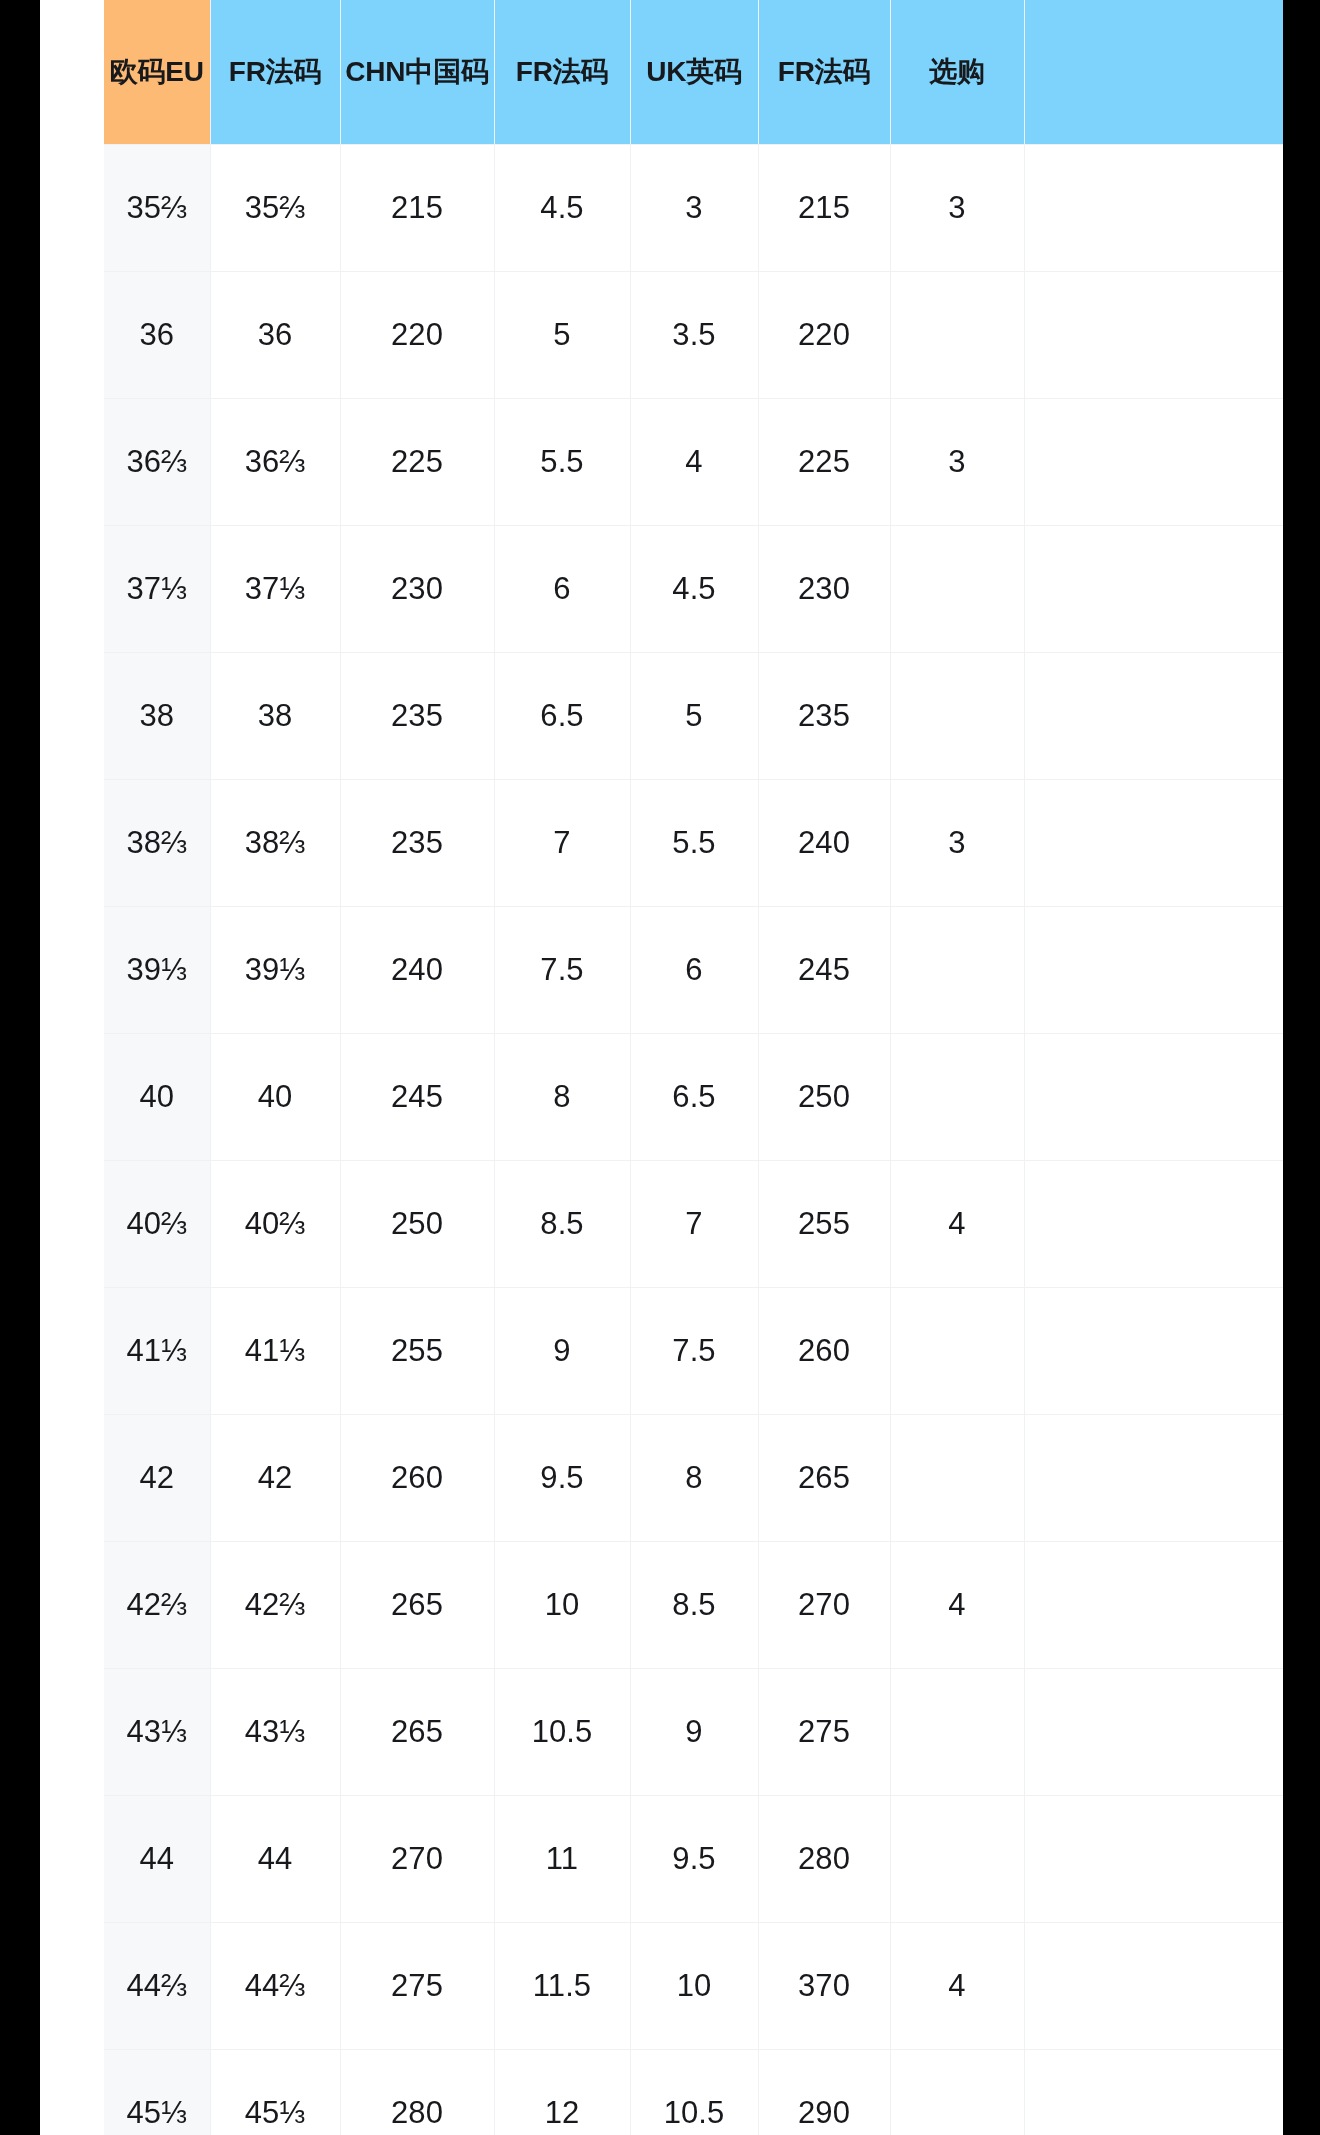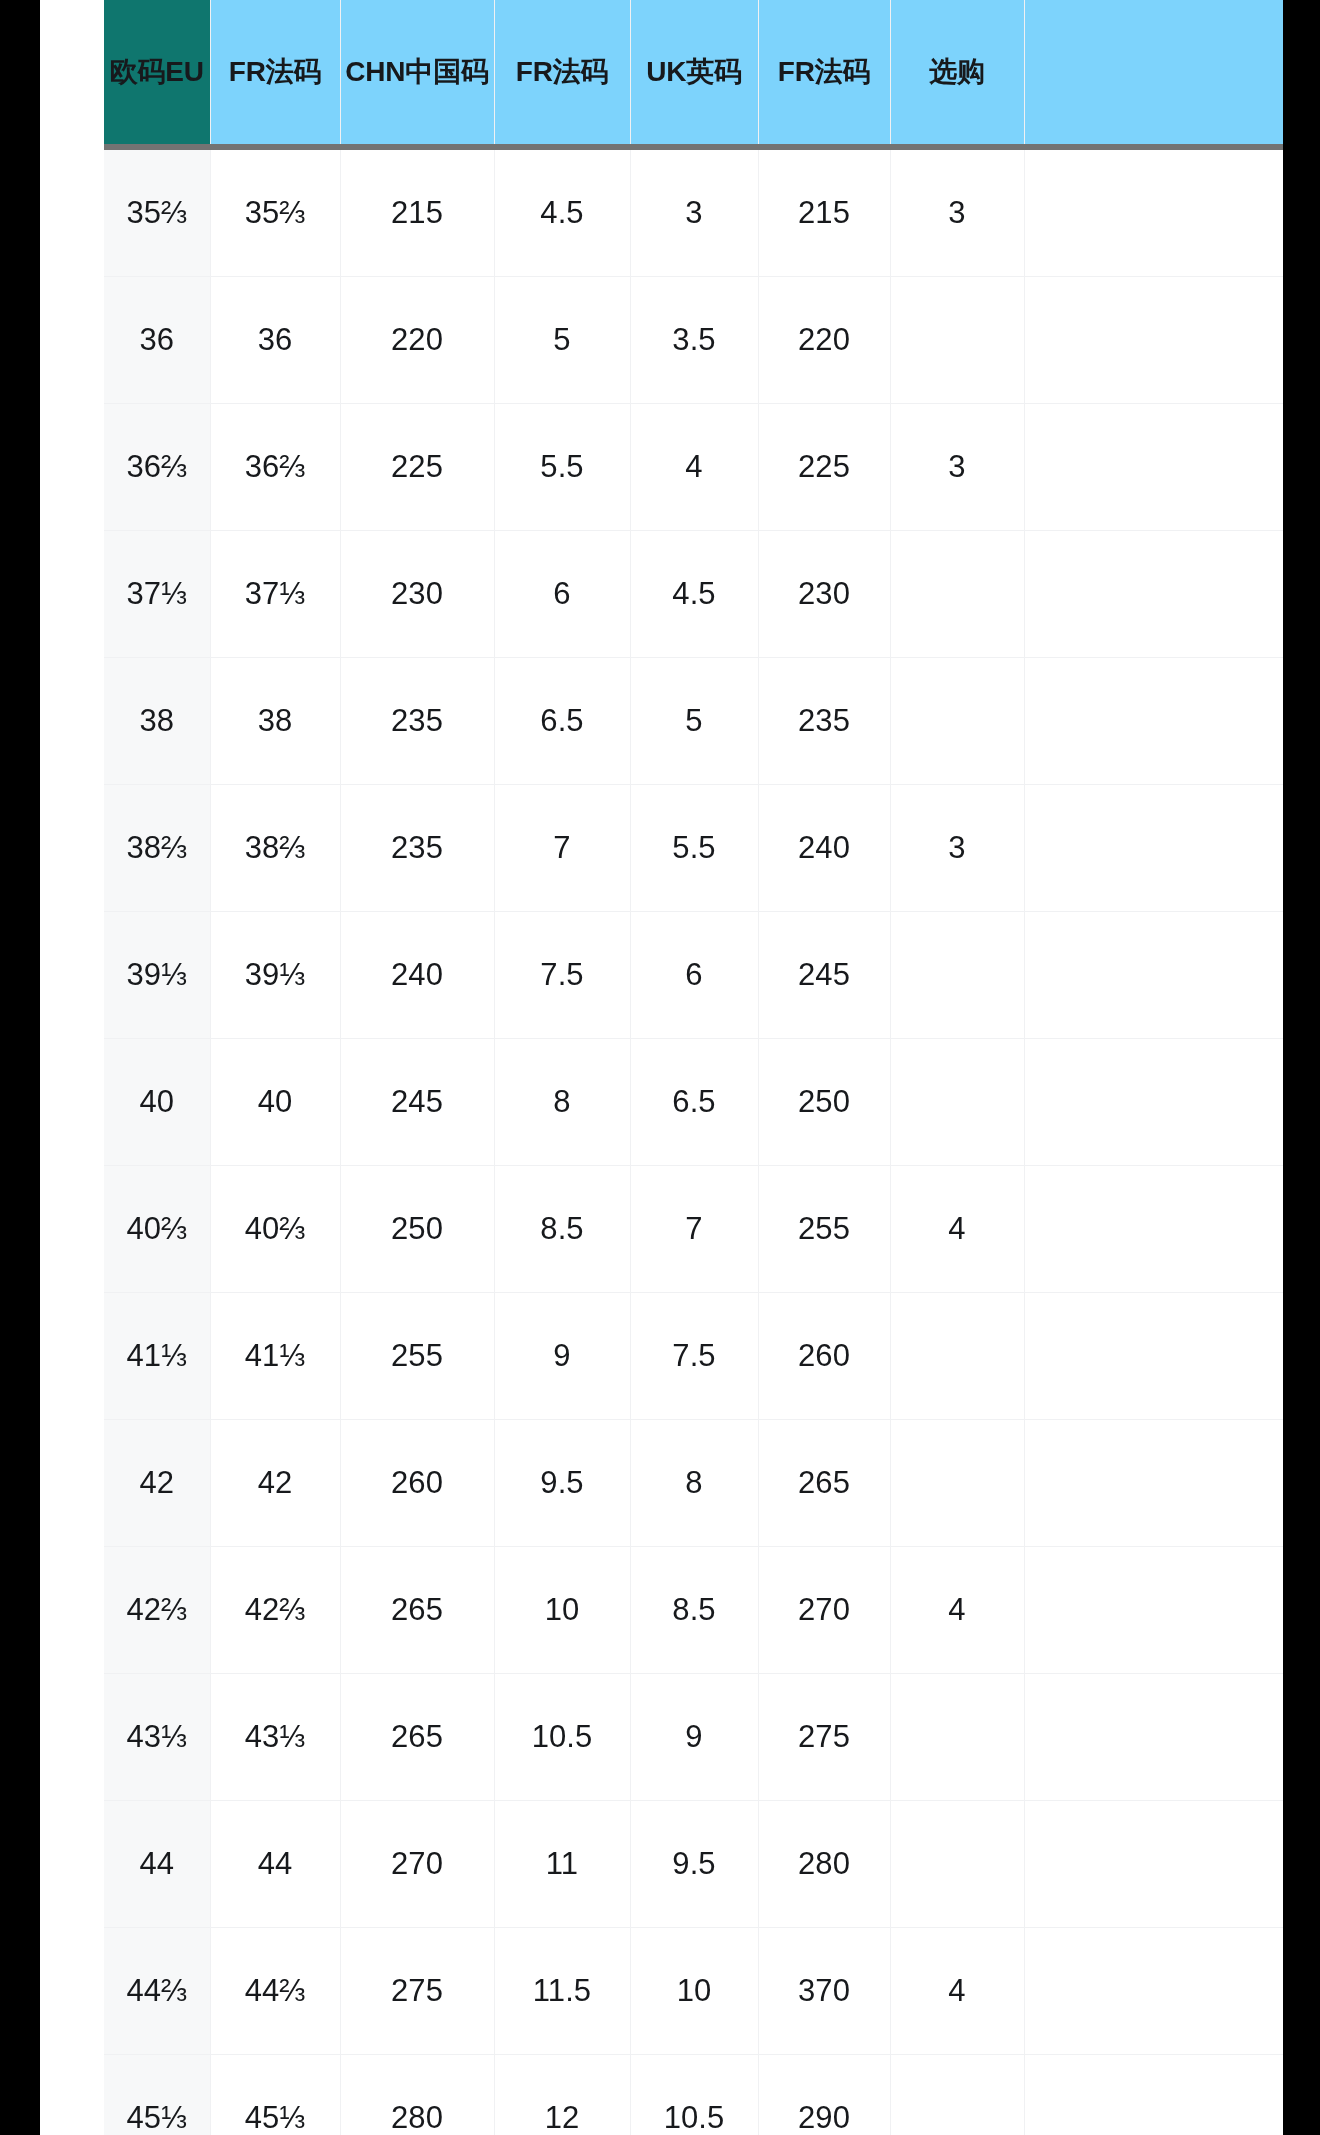--- a/index.html
+++ b/index.html
@@ -91,28 +91,28 @@
   .size-table tbody td {
     height: 126px;
     background: #ffffff;
     font-size: 31px;
     font-weight: 500;
     letter-spacing: 0.1px;
   }
 
   
   .size-table thead th.col-first {
-    background: #0f766e;
+    background: #fdba74;
   }
   .size-table tbody td.col-first {
     background: #f7f8f9;
   }
 
   .size-table tbody tr:first-child td {
-    border-top: 6px solid #737373;
+    border-top: 1px solid #737373;
   }
 </style>
 </head>
 <body>
 
 <div id="viewport">
 
   <div id="letterbox-left"></div>
 
   <div id="page">

